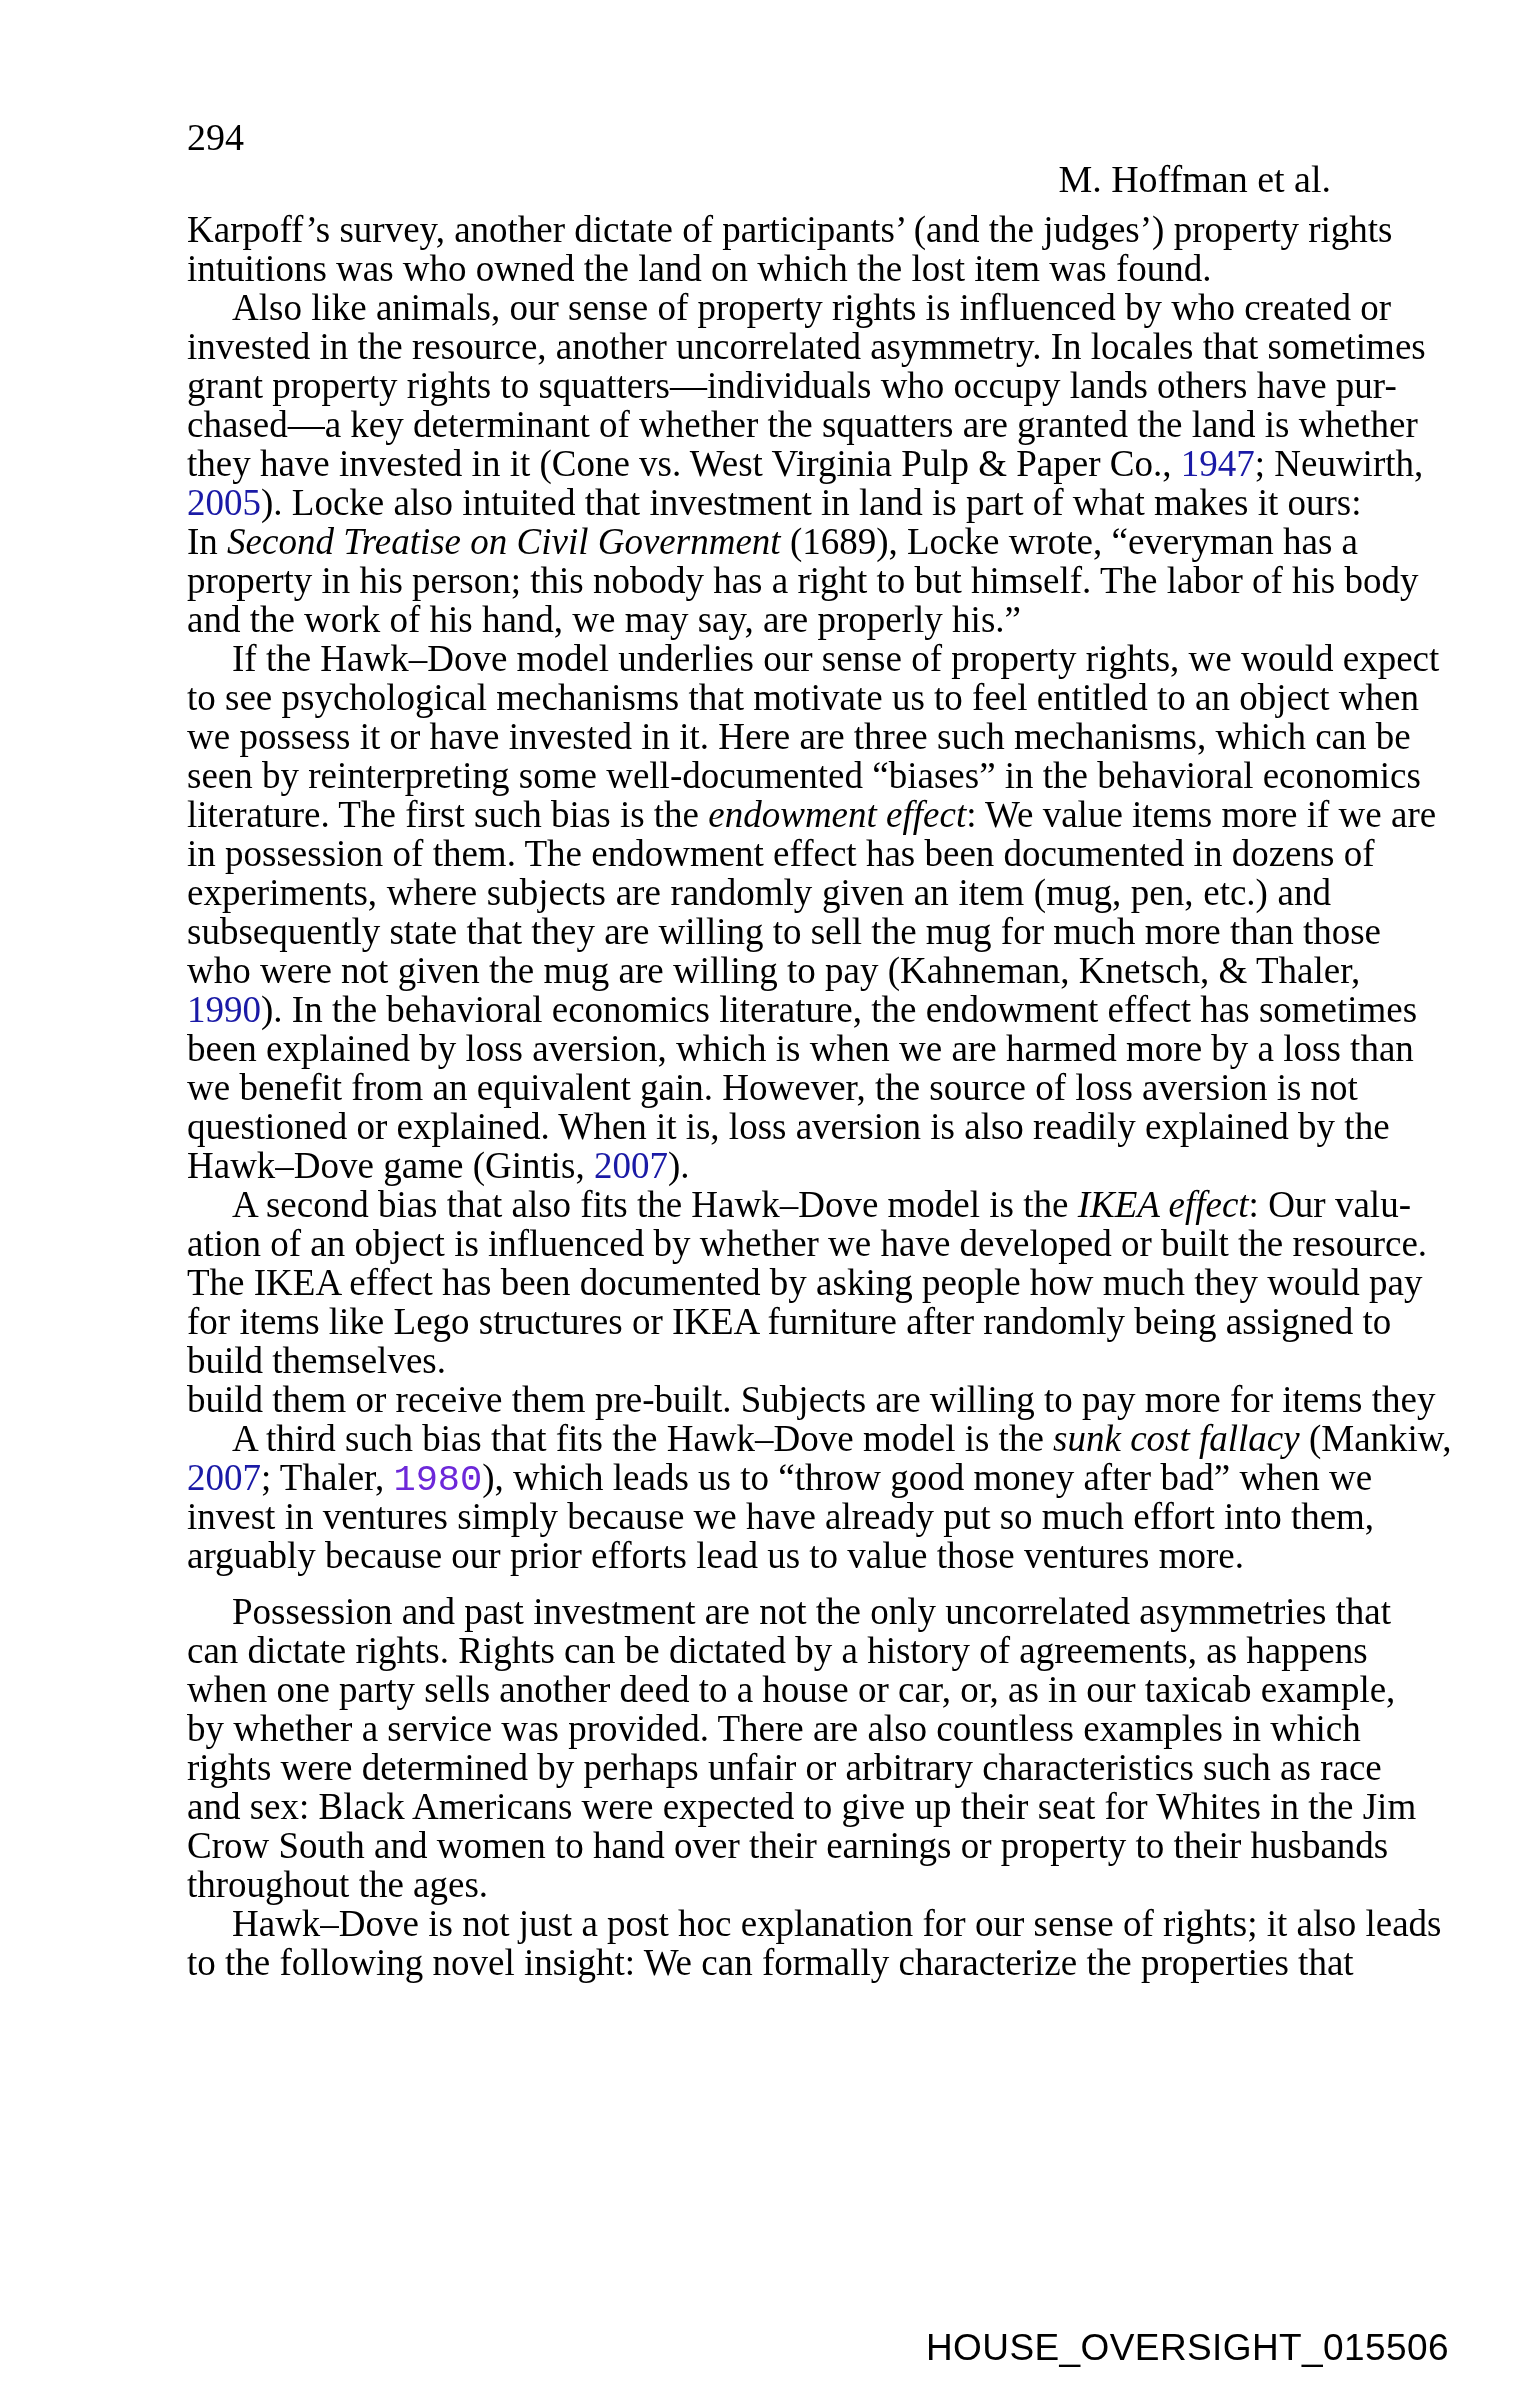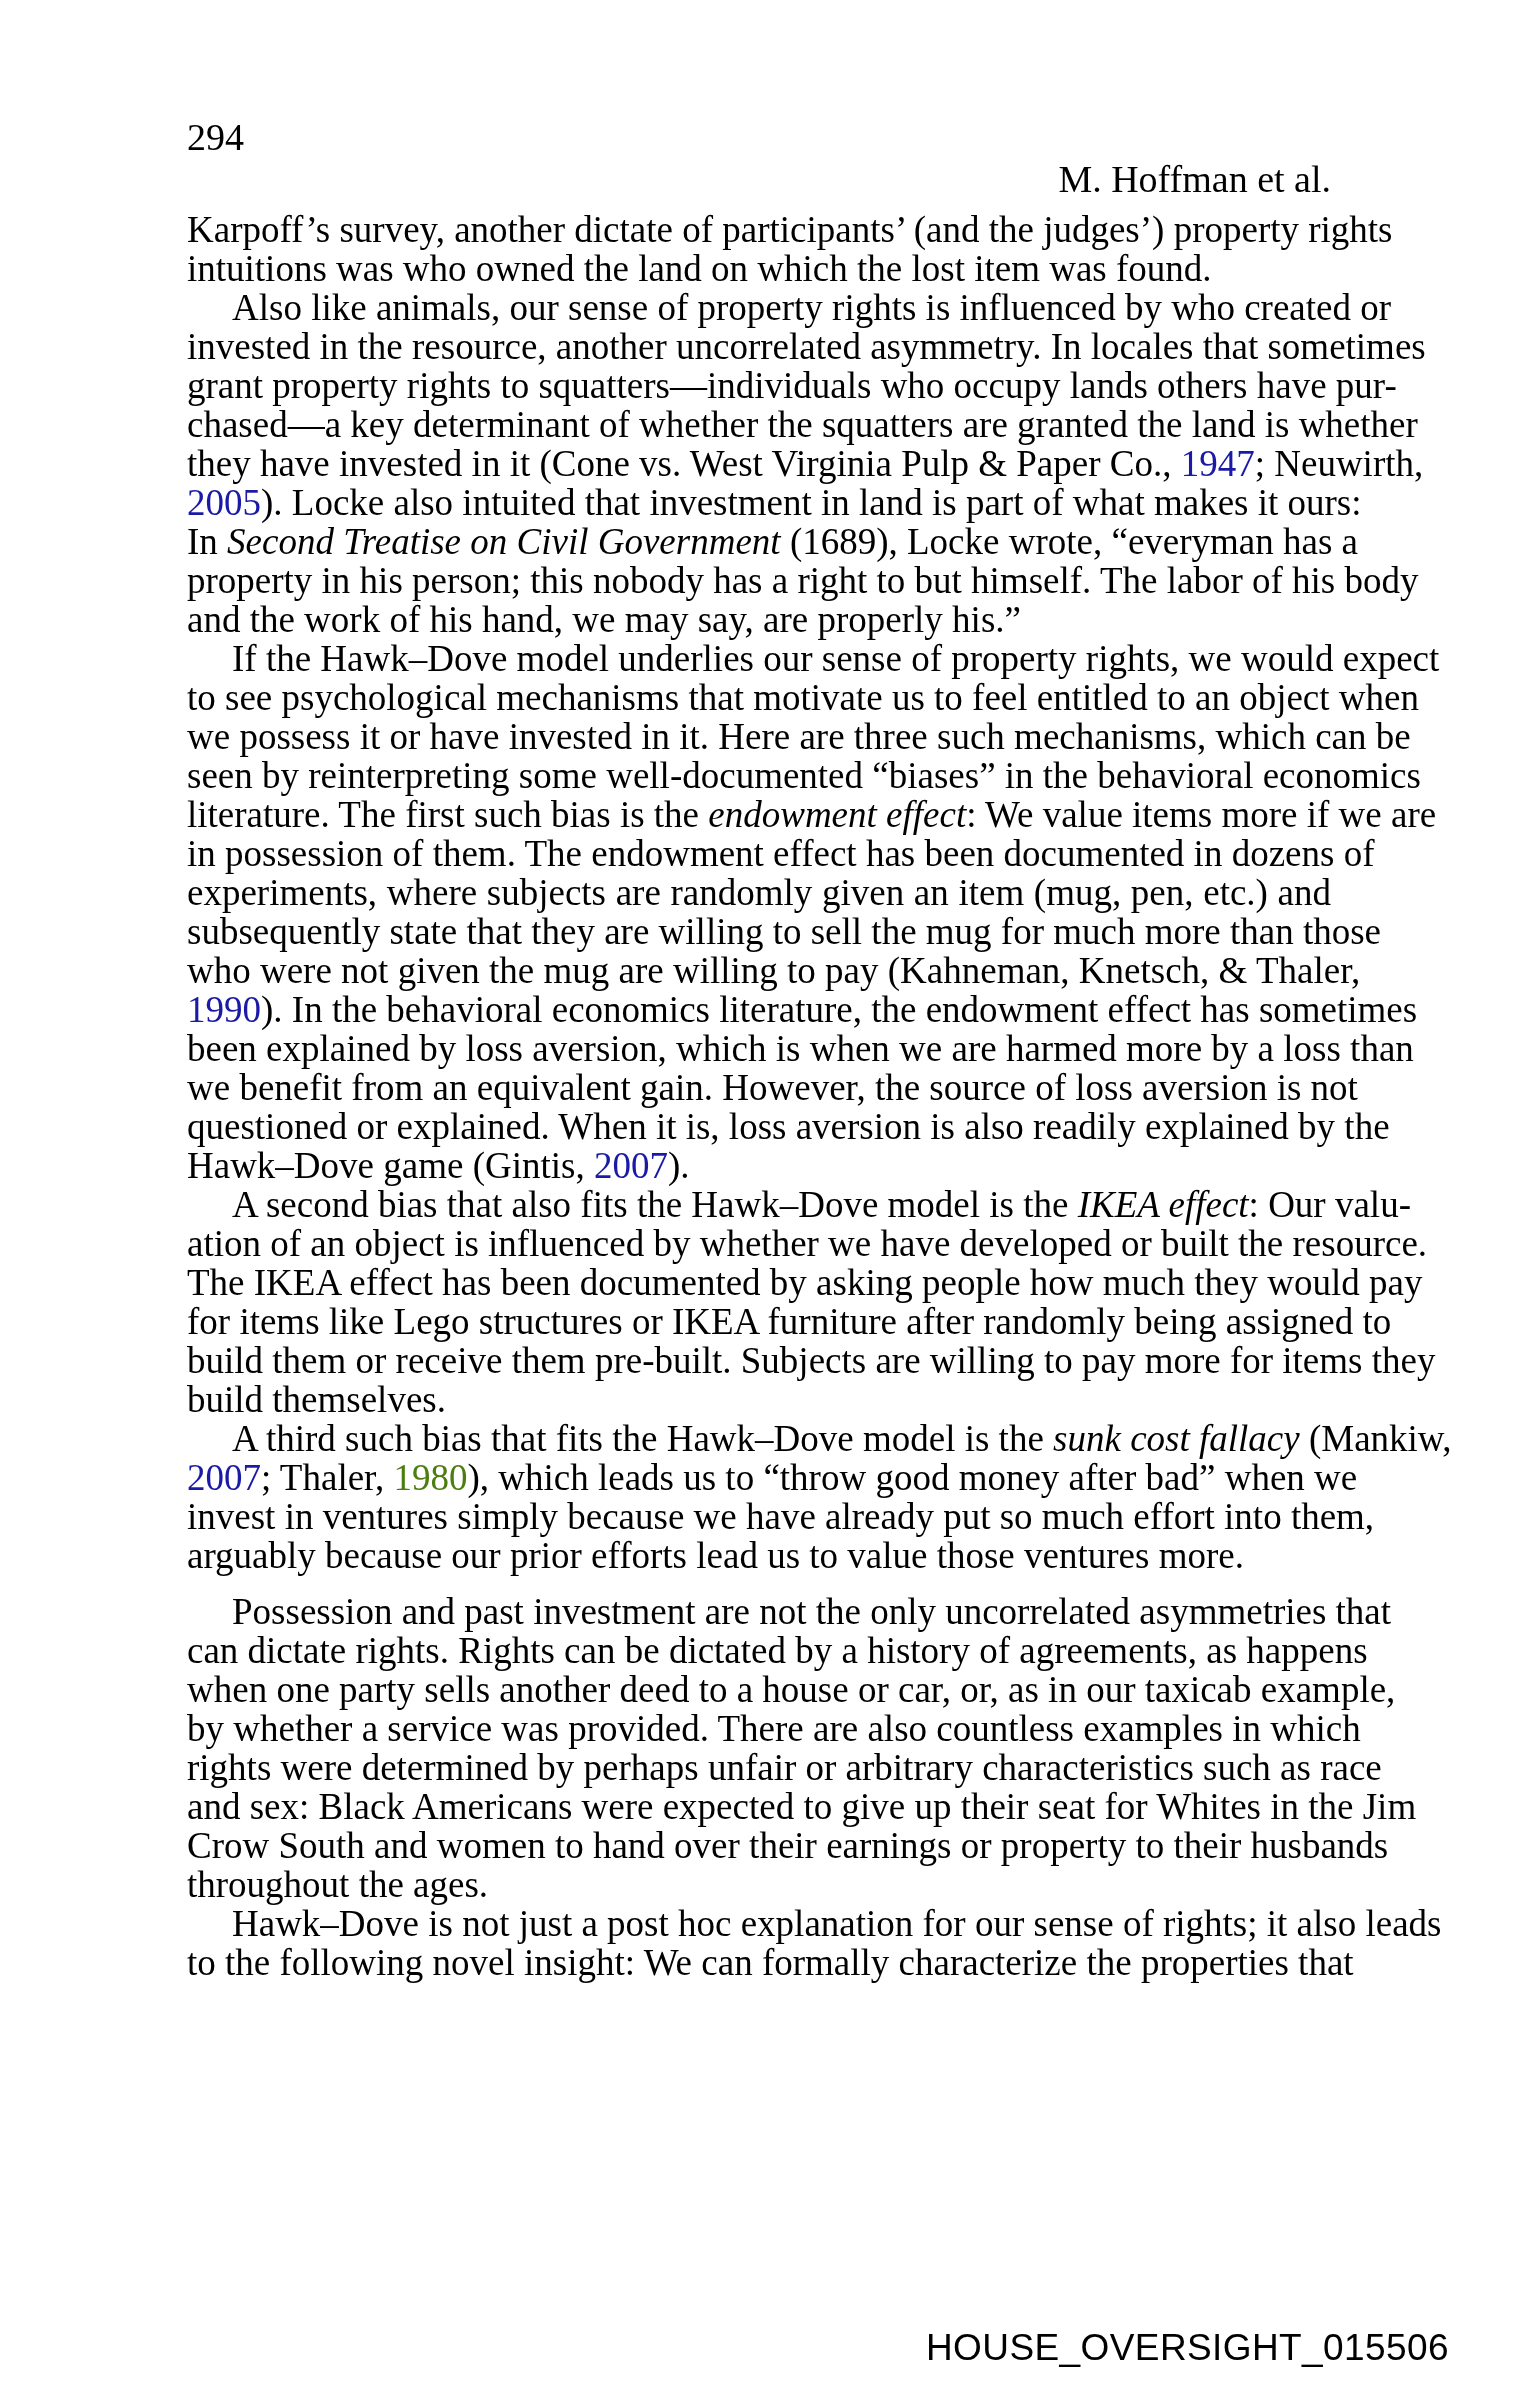--- a/index.html
+++ b/index.html
@@ -60,26 +60,26 @@
         <span class="line">been explained by loss aversion, which is when we are harmed more by a loss than</span>
         <span class="line">we benefit from an equivalent gain. However, the source of loss aversion is not</span>
         <span class="line">questioned or explained. When it is, loss aversion is also readily explained by the</span>
         <span class="line last">Hawk–Dove game (Gintis, <span class="cite" style="color: rgb(26, 26, 166);">2007</span>).</span>
       </div>
       <div class="para">
         <span class="line indent">A second bias that also fits the Hawk–Dove model is the <span class="it">IKEA effect</span>: Our valu-</span>
         <span class="line">ation of an object is influenced by whether we have developed or built the resource.</span>
         <span class="line">The IKEA effect has been documented by asking people how much they would pay</span>
         <span class="line">for items like Lego structures or IKEA furniture after randomly being assigned to</span>
+        <span class="line last">build themselves.</span>
         <span class="line">build them or receive them pre-built. Subjects are willing to pay more for items they</span>
-        <span class="line last">build themselves.</span>
       </div>
       <div class="para">
         <span class="line indent">A third such bias that fits the Hawk–Dove model is the <span class="it">sunk cost fallacy</span> (Mankiw,</span>
-        <span class="line"><span class="cite" style="color: rgb(26, 26, 166);">2007</span>; Thaler, <span class="cite" style="color: #4d7c0f;">1980</span>), which leads us to “throw good money after bad” when we</span>
+        <span class="line"><span class="cite" style="color: rgb(26, 26, 166);">2007</span>; Thaler, <span class="cite" style="color: #6d28d9; font-family: Liberation Mono, monospace;">1980</span>), which leads us to “throw good money after bad” when we</span>
         <span class="line">invest in ventures simply because we have already put so much effort into them,</span>
         <span class="line last">arguably because our prior efforts lead us to value those ventures more.</span>
       </div>
       <div class="para gap">
         <span class="line indent">Possession and past investment are not the only uncorrelated asymmetries that</span>
         <span class="line">can dictate rights. Rights can be dictated by a history of agreements, as happens</span>
         <span class="line">when one party sells another deed to a house or car, or, as in our taxicab example,</span>
         <span class="line">by whether a service was provided. There are also countless examples in which</span>
         <span class="line">rights were determined by perhaps unfair or arbitrary characteristics such as race</span>
         <span class="line">and sex: Black Americans were expected to give up their seat for Whites in the Jim</span>

